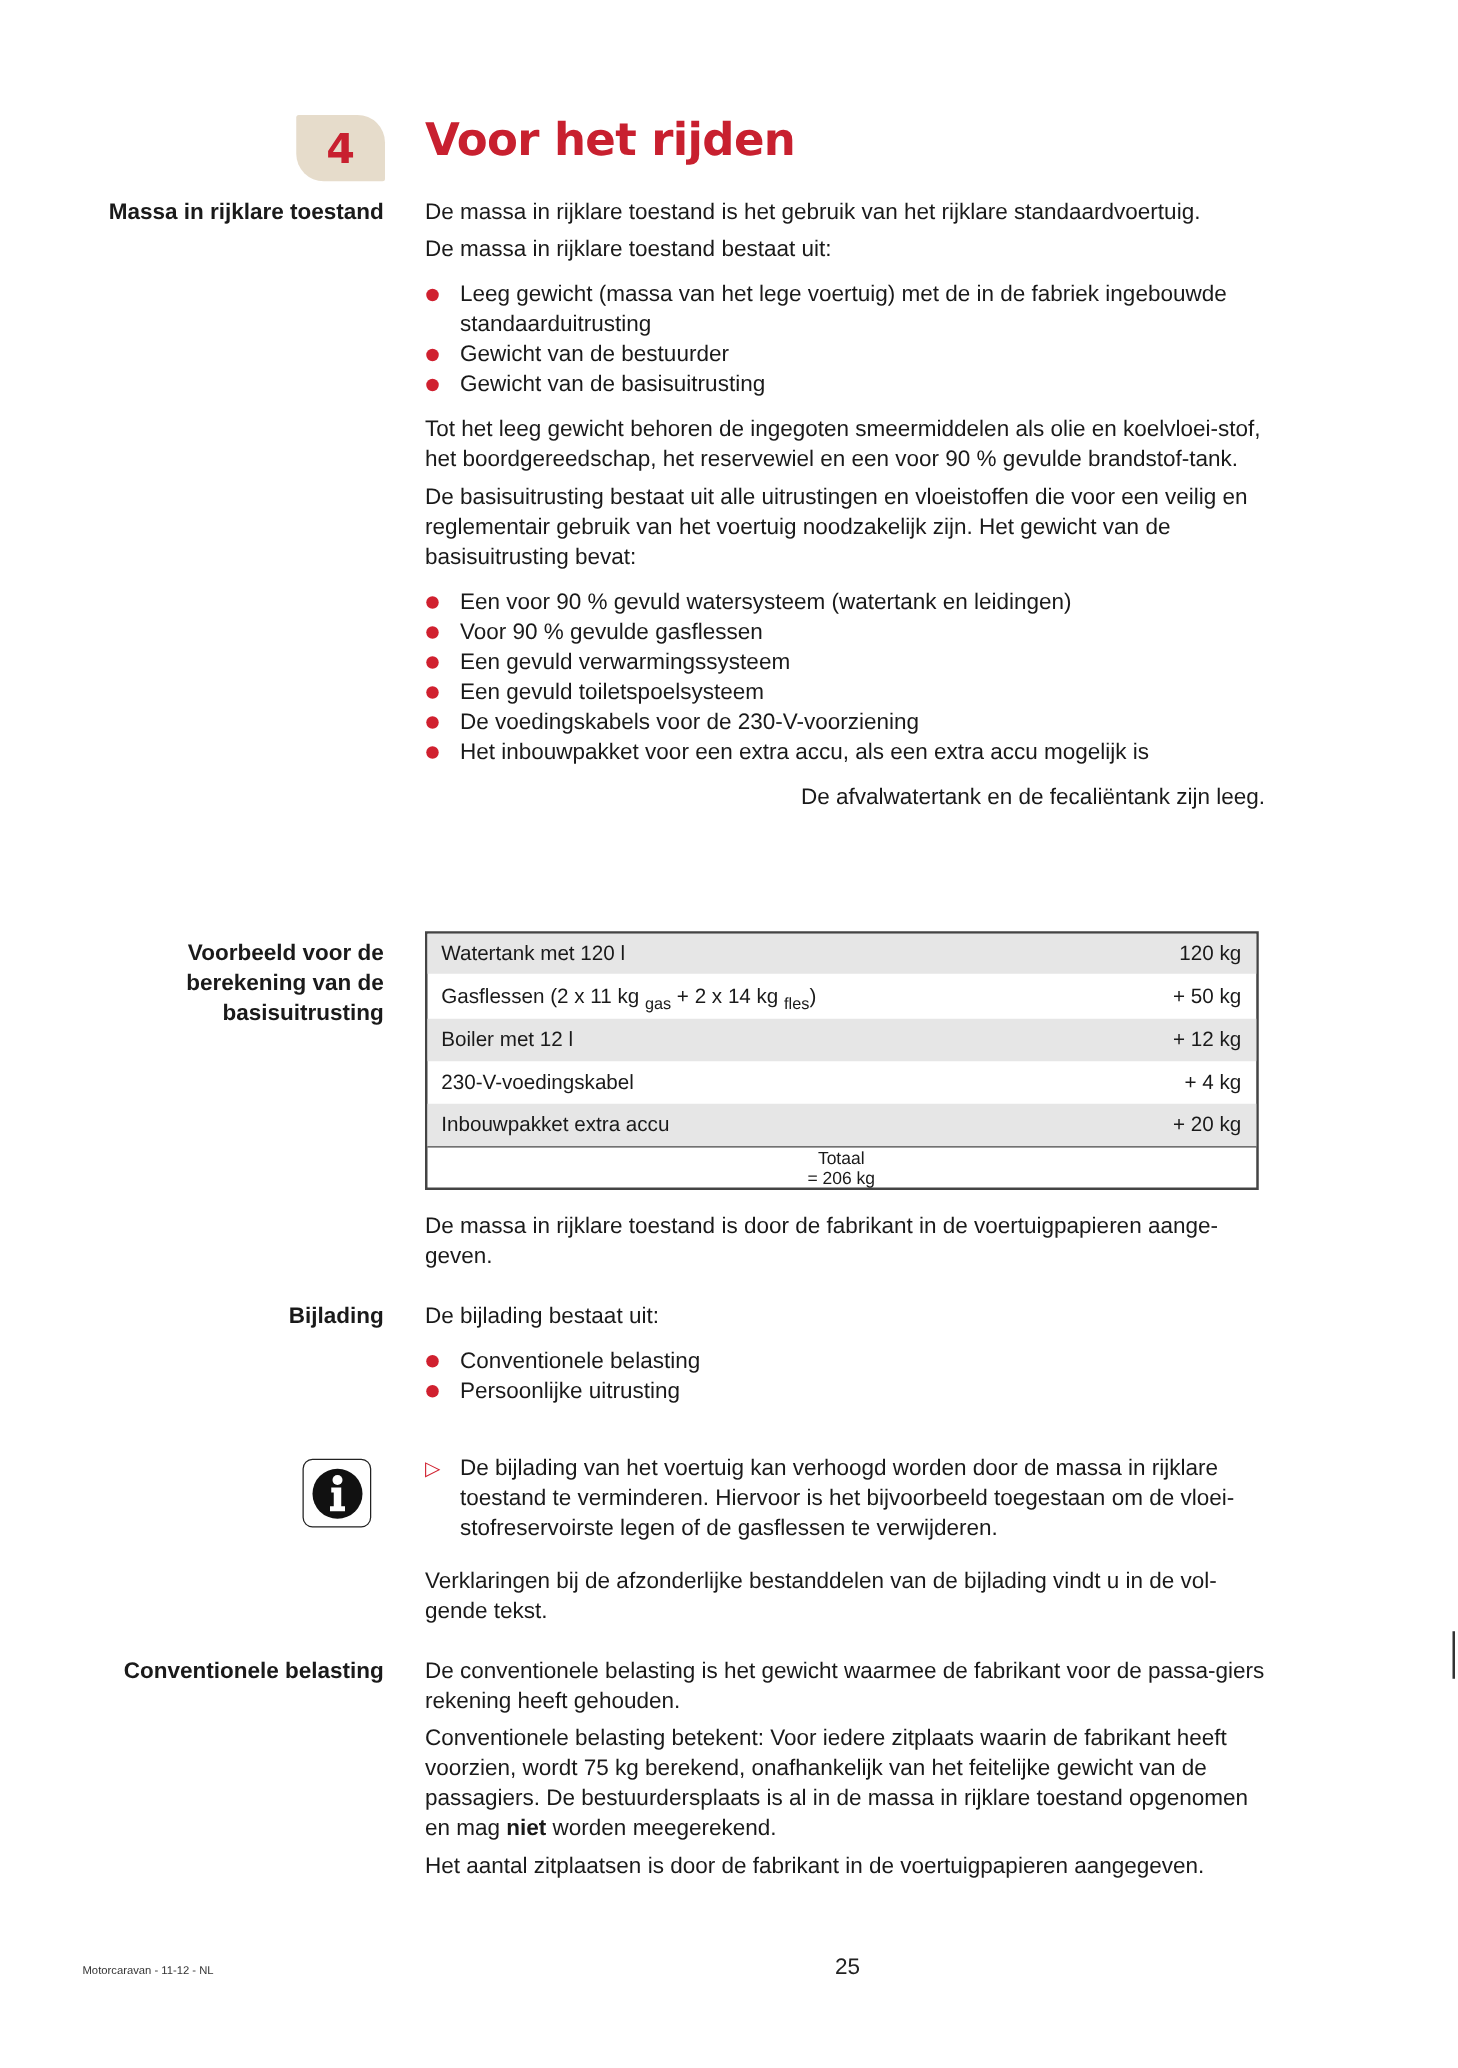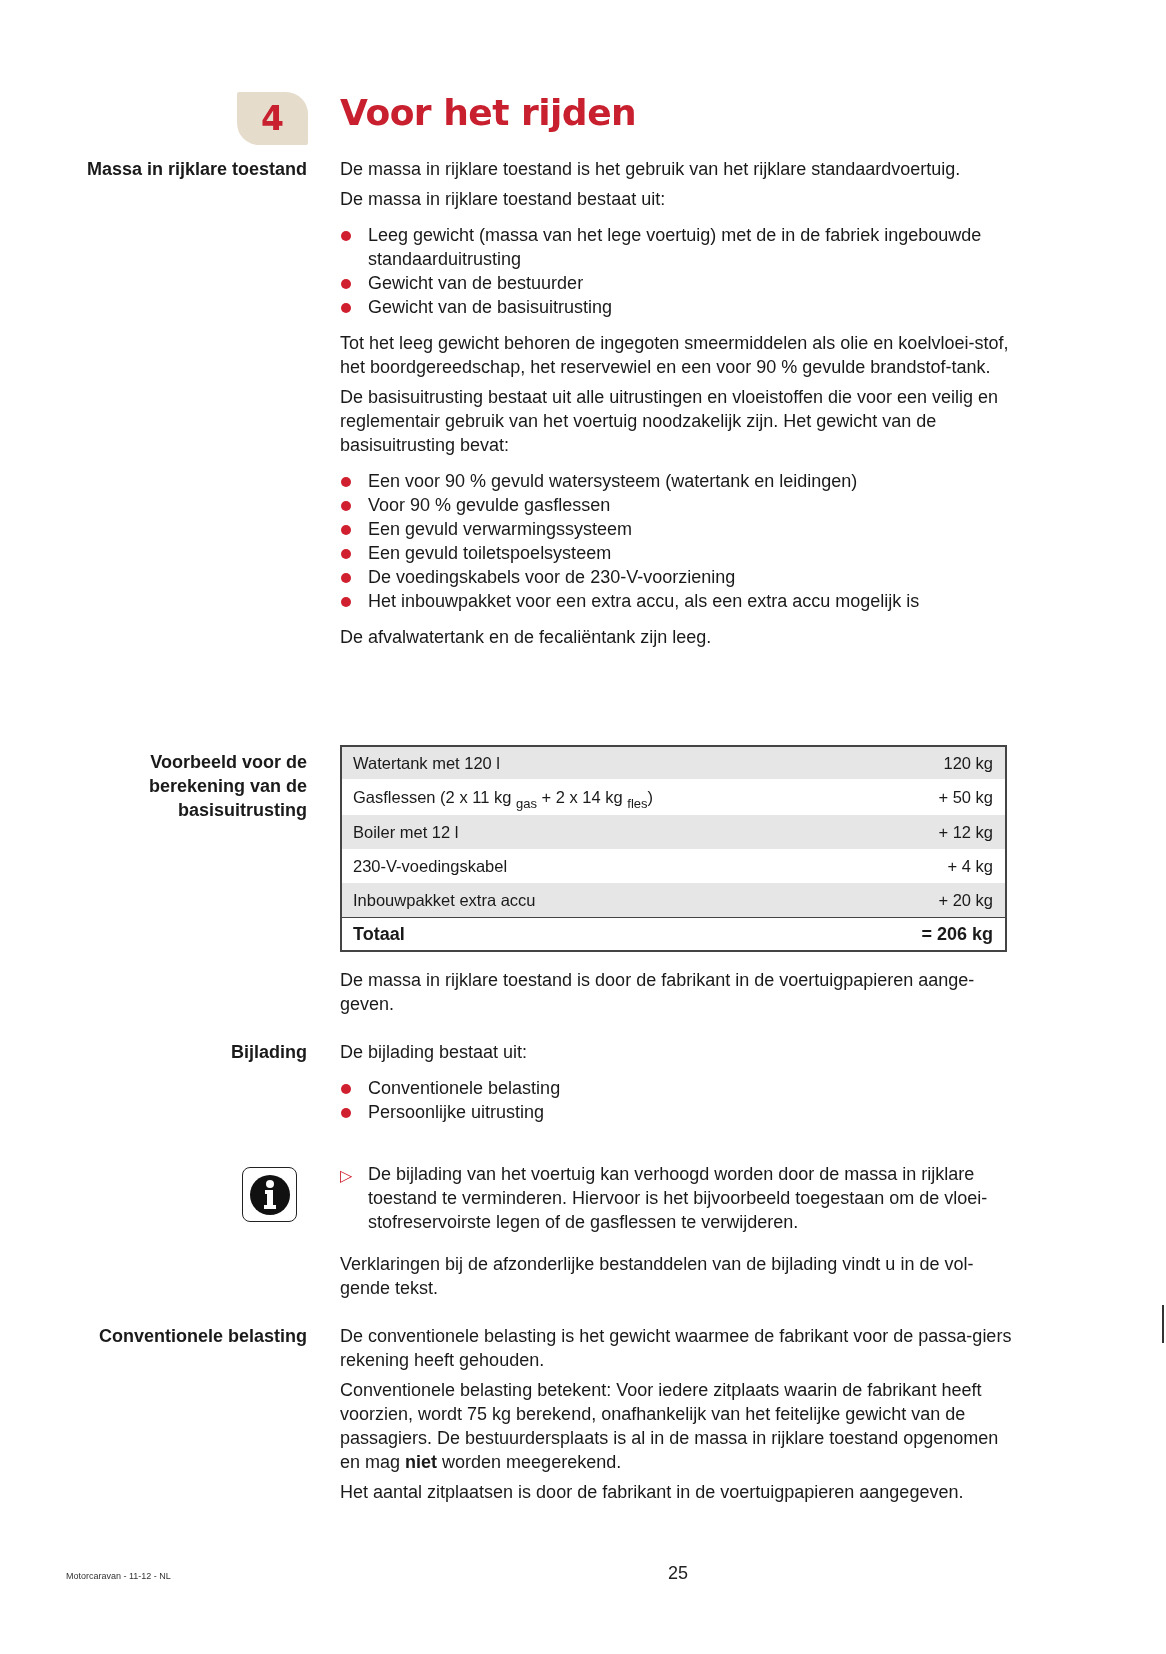--- a/index.html
+++ b/index.html
@@ -18,21 +18,21 @@
   .col { left: 340px; width: 672px; font-size: 18px; line-height: 24px; }
   .col p { margin: 0; }
 
   ul.bullets { list-style: none; margin: 0; padding: 0; }
   ul.bullets li { position: relative; padding-left: 28px; font-size: 18px; line-height: 24px; }
   ul.bullets li .dot { position: absolute; left: 1px; top: 8px; width: 10px; height: 10px; border-radius: 50%; background: #d0202f; }
 
   .tbl { left: 340px; top: 745px; width: 667px; border: 2px solid #444; box-sizing: border-box; font-size: 16.5px; }
   .tbl .row { display: flex; justify-content: space-between; padding: 0 12px 0 11px; align-items: center; }
   .tbl .row.shade { background: #e6e6e6; }
-  .tbl .row.total { border-top: 1.5px solid #444; font-weight: bold; font-size: 18px; }
+  .tbl .row.total { border-top: 1.5px solid #444; font-weight: normal; font-size: 14px; flex-direction: column; }
   .tbl sub { font-size: 13px; vertical-align: -5px; line-height: 0; }
 
   .info-icon { left: 242px; top: 1167px; width: 55px; height: 55px; border: 1.5px solid #222; border-radius: 8px;
                box-sizing: border-box; display: flex; align-items: center; justify-content: center; }
 
   .note { left: 340px; top: 1162px; width: 672px; font-size: 18px; line-height: 24px; }
   .note .tri { position: absolute; left: 0; top: 2px; color: #d0202f; font-size: 16px; }
   .note .txt { padding-left: 28px; }
 
   .footer-left { left: 66px; top: 1571px; font-size: 9px; color: #333; }
@@ -59,21 +59,21 @@
   <p style="margin-top:12px;">Tot het leeg gewicht behoren de ingegoten smeermiddelen als olie en koelvloei-stof, het boordgereedschap, het reservewiel en een voor 90 % gevulde brandstof-tank.</p>
   <p style="margin-top:6px;">De basisuitrusting bestaat uit alle uitrustingen en vloeistoffen die voor een veilig en reglementair gebruik van het voertuig noodzakelijk zijn. Het gewicht van de basisuitrusting bevat:</p>
   <ul class="bullets" style="margin-top:12px;">
     <li><span class="dot"></span><span>Een voor 90 % gevuld watersysteem (watertank en leidingen)</span></li>
     <li><span class="dot"></span><span>Voor 90 % gevulde gasflessen</span></li>
     <li><span class="dot"></span><span>Een gevuld verwarmingssysteem</span></li>
     <li><span class="dot"></span><span>Een gevuld toiletspoelsysteem</span></li>
     <li><span class="dot"></span><span>De voedingskabels voor de 230-V-voorziening</span></li>
     <li><span class="dot"></span><span>Het inbouwpakket voor een extra accu, als een extra accu mogelijk is</span></li>
   </ul>
-  <p style="margin-top:12px;">De afvalwatertank en de fecaliëntank zijn leeg.</p>
+  <p style="margin-top:12px;text-align:right;">De afvalwatertank en de fecaliëntank zijn leeg.</p>
 </div>
 
 <div class="abs side-label" style="top:750px;">
   <div>Voorbeeld voor de</div>
   <div>berekening van de</div>
   <div>basisuitrusting</div>
 </div>
 <div class="abs tbl">
   <div class="row shade" style="height:32px;">
     <span>Watertank met 120 l</span>

